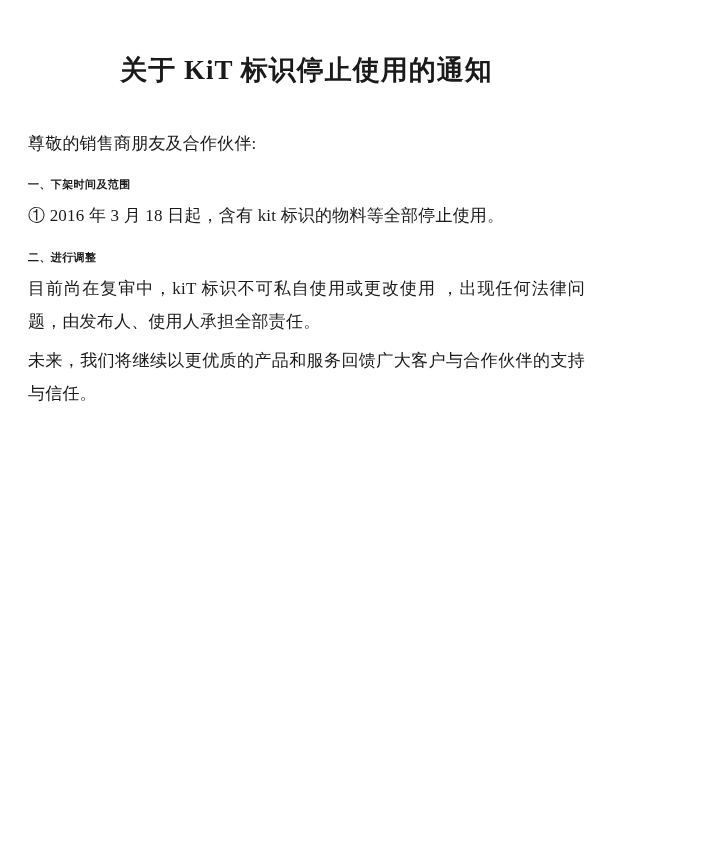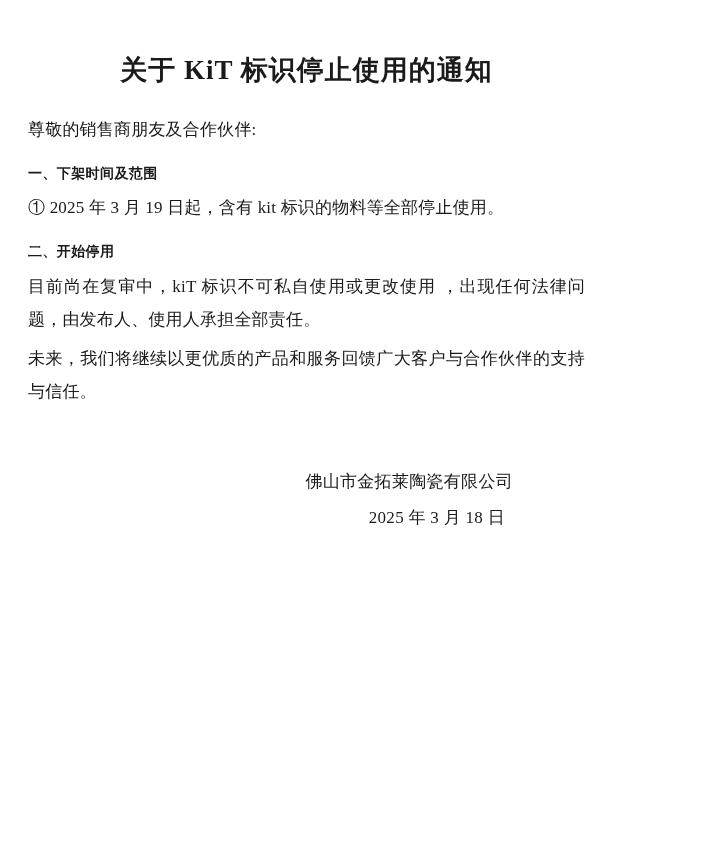--- a/index.html
+++ b/index.html
@@ -25,35 +25,35 @@
   .doc-title {
     text-align: center;
     font-size: 27px;
     font-weight: bold;
     letter-spacing: 1px;
     margin: 18px 0 0 0;
     line-height: 1.4;
     font-family: "Liberation Serif", "DejaVu Serif", serif;
   }
   .body-block {
-    margin-top: 23px;
+    margin-top: 37px;
   }
   p.para {
     font-size: 17px;
     line-height: 1.95;
     margin: 0 0 6px 0;
     text-align: justify;
     text-justify: inter-ideograph;
     letter-spacing: 0.2px;
   }
   p.indent {
     text-indent: 2em;
   }
   .section-head {
-    font-size: 14px;
+    font-size: 11px;
     font-weight: bold;
     line-height: 1.95;
     margin: 14px 0 4px 0;
     letter-spacing: 0.4px;
   }
   .list-item {
     font-size: 17px;
     line-height: 1.95;
     margin: 0 0 4px 0;
     letter-spacing: 0.2px;
@@ -82,30 +82,26 @@
 
   <h1 class="doc-title">关于 KiT 标识停止使用的通知</h1>
 
   <div class="body-block">
 
     <p class="para">尊敬的销售商朋友及合作伙伴:</p>
 
 
     <h2 class="section-head">一、下架时间及范围</h2>
 
-    <p class="list-item">① 2025 年 3 月 19 日起，含有 kit 标识的物料等全部停止使用。</p>
+    <p class="list-item">① 2016 年 3 月 18 日起，含有 kit 标识的物料等全部停止使用。</p>
 
 
-    <h2 class="section-head">二、开始停用</h2>
+    <h2 class="section-head">二、进行调整</h2>
 
     <p class="para">目前尚在复审中，kiT 标识不可私自使用或更改使用 ，出现任何法律问题，由发布人、使用人承担全部责任。</p>
 
 
     <p class="para">未来，我们将继续以更优质的产品和服务回馈广大客户与合作伙伴的支持与信任。</p>
 
 
-    <div class="sign-block">
-      <div class="sign-company">佛山市金拓莱陶瓷有限公司</div>
-      <div class="sign-date">2025 年 3 月 18 日</div>
-    </div>
 
   </div>
 </div>
 
 </body></html>

